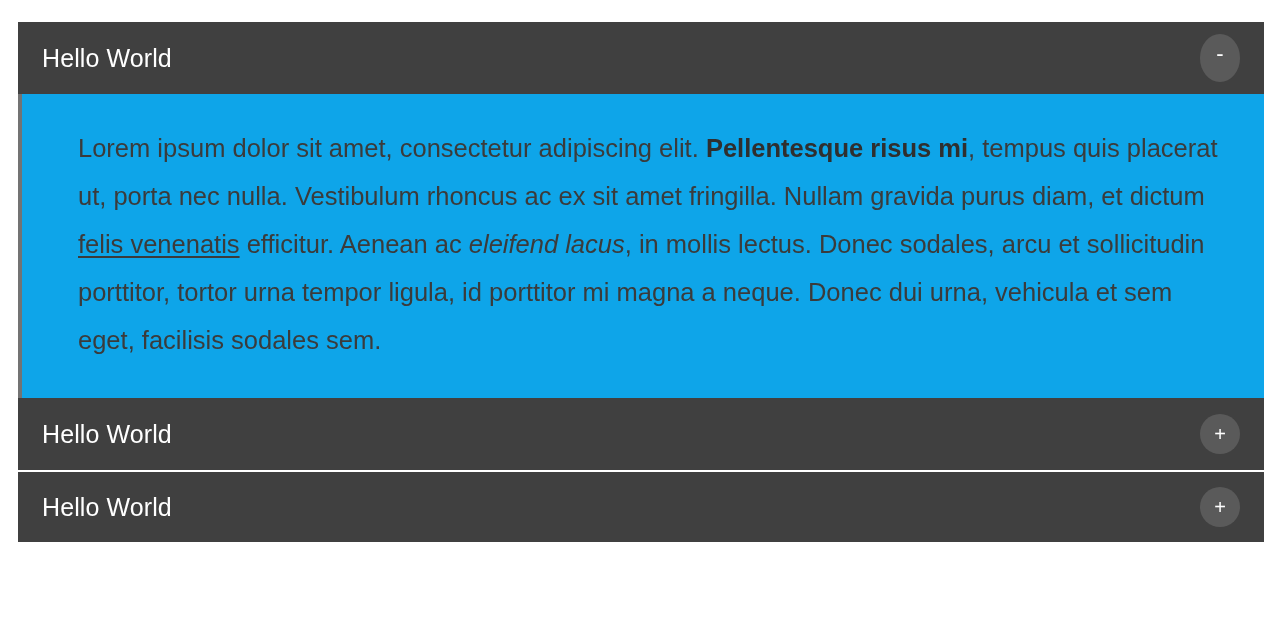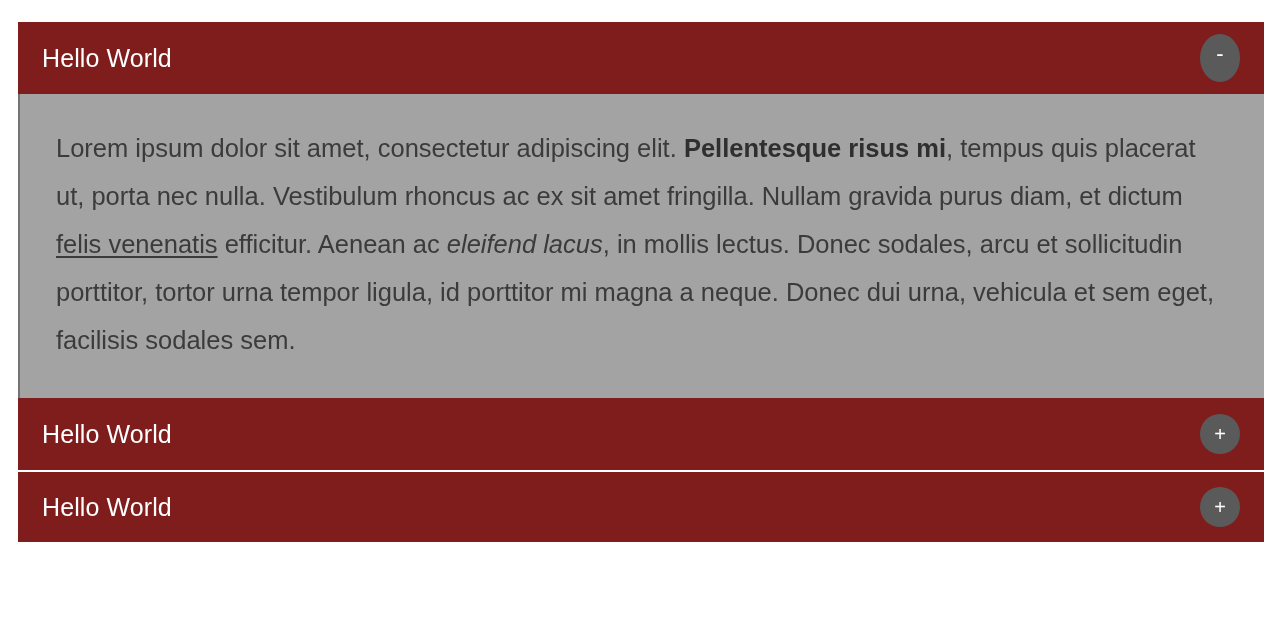--- a/index.html
+++ b/index.html
@@ -13,21 +13,21 @@
   .accordion {
     position: absolute;
     left: 18px;
     top: 22px;
     width: 1246px;
   }
   .panel {
     width: 100%;
   }
   .panel-header {
-    background: #7f1d1d;
+    background: #404040;
     color: #ffffff;
     height: 72px;
     display: flex;
     align-items: center;
     justify-content: space-between;
     padding: 0 24px 0 24px;
     box-sizing: border-box;
     cursor: pointer;
     user-select: none;
   }
@@ -51,23 +51,23 @@
     justify-content: center;
     font-size: 20px;
     line-height: 1;
     flex: 0 0 auto;
   }
   .toggle-badge.minus {
     font-size: 22px;
     padding-bottom: 8px;
   }
   .panel-body {
-    background: #a3a3a3;
-    border-left: 2px solid #737373;
-    padding: 30px 38px 34px 36px;
+    background: #0ea5e9;
+    border-left: 4px solid #737373;
+    padding: 30px 38px 34px 56px;
     box-sizing: border-box;
   }
   .panel-body p {
     margin: 0;
     font-size: 25.5px;
     line-height: 48px;
     color: #3b3b3b;
     font-weight: 400;
   }
   .panel-body b { font-weight: 700; color: #2f2f2f; }

